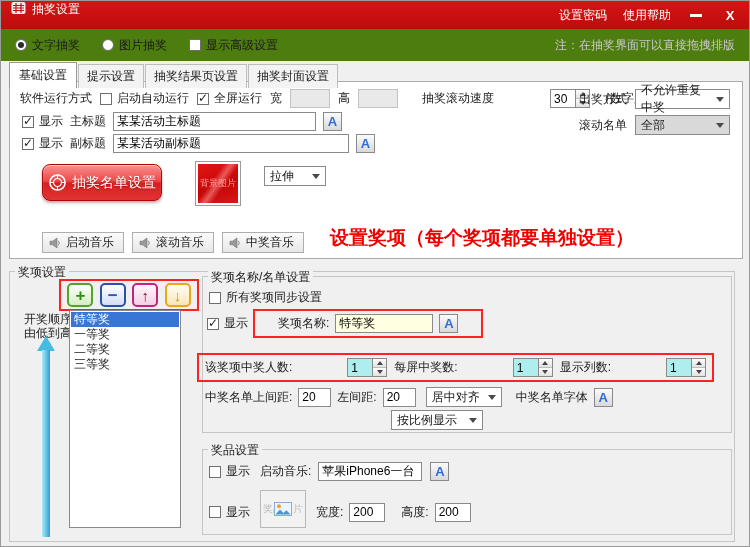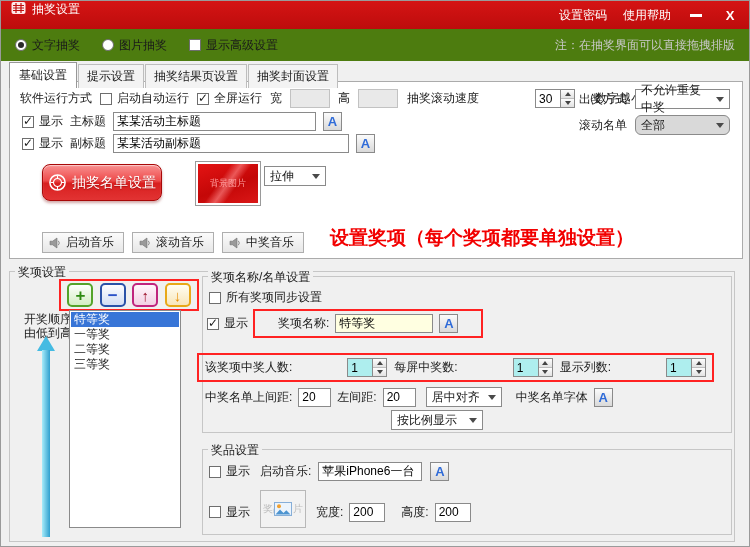--- a/index.html
+++ b/index.html
@@ -47,35 +47,35 @@
   .spin input { width:24px; border:none; outline:none; font:12px "Liberation Sans","DejaVu Sans",sans-serif; padding:0 3px; background:transparent; }
   .spin.cyan input { background:#aeeeee; }
   .spinarrows { width:14px; display:flex; flex-direction:column; border-left:1px solid #8a8a8a; }
   .spinarrows i { flex:1; display:flex; align-items:center; justify-content:center; background:linear-gradient(#fdfdfd,#e2e2e2); }
   .spinarrows i + i { border-top:1px solid #bdbdbd; }
   .tri-up { width:0; height:0; border:3px solid transparent; border-bottom:4px solid #444; margin-top:-3px; }
   .tri-dn { width:0; height:0; border:3px solid transparent; border-top:4px solid #444; margin-bottom:-3px; }
 
   .dd { display:inline-flex; align-items:center; justify-content:space-between; height:20px;
         border:1px solid #8a8a8a; background:#fff; padding:0 5px; gap:4px; }
-  .dd.gray { background:#d9d9d9;border-radius:6px; }
+  .dd.gray { background:#d9d9d9; }
   .chev { width:0; height:0; border-left:4px solid transparent; border-right:4px solid transparent; border-top:5px solid #4a4a4a; flex:none; }
 
   .abtn { width:19px; height:19px; border:1px solid #8a8a8a; background:linear-gradient(#fbfbfb,#d9d9d9);
           color:#2f6bd8; font-weight:bold; font-size:13px; display:inline-flex; align-items:center; justify-content:center; cursor:pointer; flex:none; }
 
   .rightcol { position:absolute; right:12px; top:7px; display:flex; flex-direction:column; gap:6px; }
   .rightcol .ctrl { gap:8px; }
 
   .bigredbtn { position:absolute; left:32px; top:82px; width:120px; height:37px; border-radius:8px;
     border:1px solid #a80808; color:#fff; font-size:14px; display:flex; align-items:center; justify-content:center; gap:5px; cursor:pointer;
     background:linear-gradient(180deg,#f89090 0%,#ee4a4a 45%,#d81f1f 52%,#e23333 100%);
     box-shadow:0 2px 3px rgba(120,0,0,.35), inset 0 1px 1px rgba(255,255,255,.55); text-shadow:0 1px 1px rgba(120,0,0,.5); }
 
-  .bgthumb { position:absolute; left:185px; top:79px; width:66px; height:45px; background:#fff; border:1px solid #9a9a9a; padding:2px; cursor:pointer; }
+  .bgthumb { position:absolute; left:185px; top:79px; width:46px; height:45px; background:#fff; border:1px solid #9a9a9a; padding:2px; cursor:pointer; }
   .bgthumb-inner { width:100%; height:100%; display:flex; align-items:center; justify-content:center; font-size:9px; color:#ff9d9d;
     background:linear-gradient(125deg, rgba(255,255,255,0) 38%, rgba(255,140,140,.6) 50%, rgba(255,255,255,0) 62%),
                linear-gradient(160deg,#e41414 0%,#c40707 55%,#da1717 100%); }
 
   .musicbtn { height:21px; width:82px; border:1px solid #aeaeae; background:linear-gradient(#fbfbfb,#e7e7e7);
     display:inline-flex; align-items:center; gap:5px; padding:0 6px; cursor:pointer; }
 
   .annotation { position:absolute; left:320px; top:143px; font-size:19px; font-weight:bold; color:#f20000; white-space:nowrap; }
 
   
@@ -163,21 +163,21 @@
         <span>启动自动运行</span>
       </span>
       <span class="ctrl">
         <span class="cb checked"></span>
         <span>全屏运行</span>
       </span>
       <span>宽</span>
       <input class="tinput disabled" style="width: 40px;">
       <span>高</span>
       <input class="tinput disabled" style="width: 40px;">
-      <span style="margin-left:1px;font-family:Liberation Serif, serif;">抽奖滚动速度</span>
+      <span style="margin-left:16px;font-family:Liberation Serif, serif;">抽奖滚动速度</span>
       <span class="spin">
         <input value="30" style="">
         <span class="spinarrows">
             <i>
               <span class="tri-up"></span>
             </i>
             <i>
               <span class="tri-dn"></span>
             </i>
           </span>

